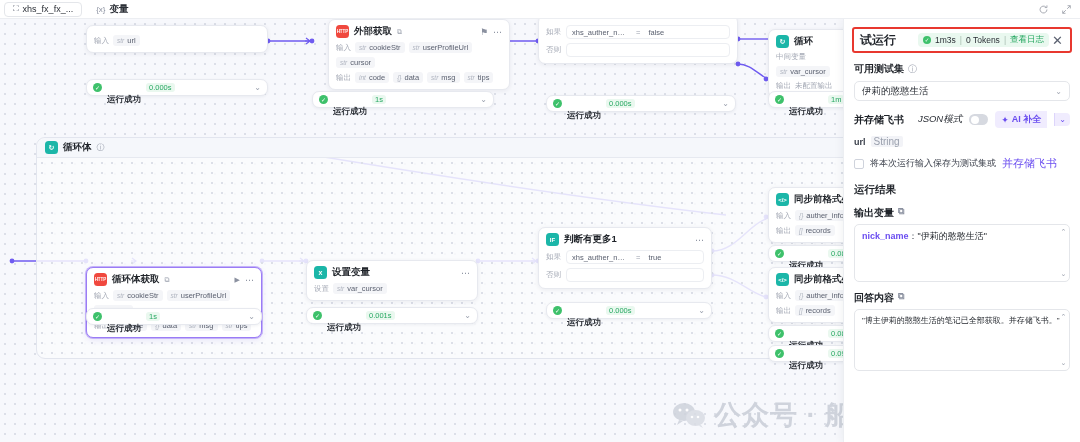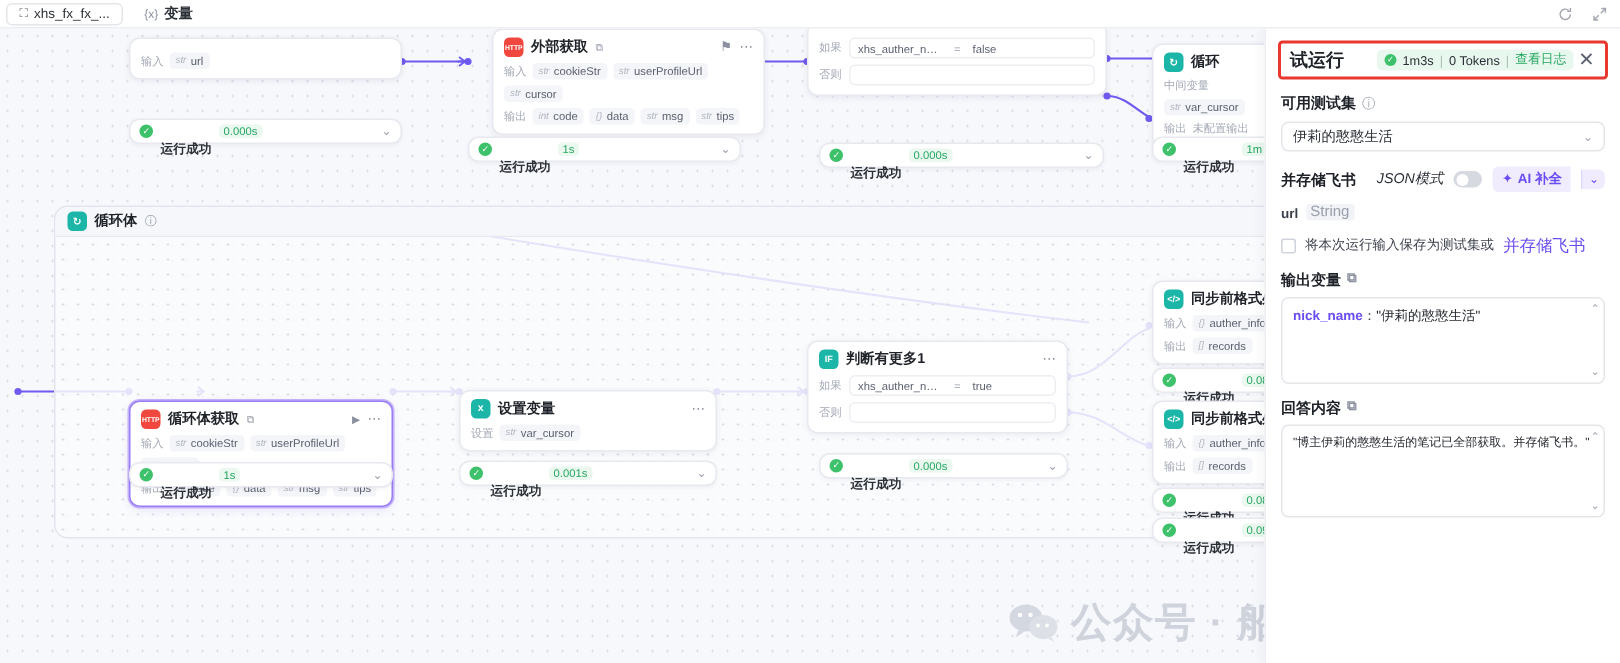--- a/index.html
+++ b/index.html
@@ -578,20 +578,21 @@
       <b>url</b>
       <span class="ty">String</span>
     </div>
 
     <div class="checkrow">
       <span class="cbox"></span>
       <span>将本次运行输入保存为测试集或</span>
         <a href="#">并存储飞书</a>
     </div>
 
+    <div class="results">运行结果</div>
 
     <div class="outlbl">
       <span>输出变量</span>
       <span class="copy">⧉</span>
     </div>
     <div class="outbox kv">
       <span class="k">nick_name</span><span class="c">：</span><span class="s">"伊莉的憨憨生活"</span>
       <span class="sbar">
           <i style="font-style:normal">⌃</i>
           <i style="font-style:normal">⌄</i>

